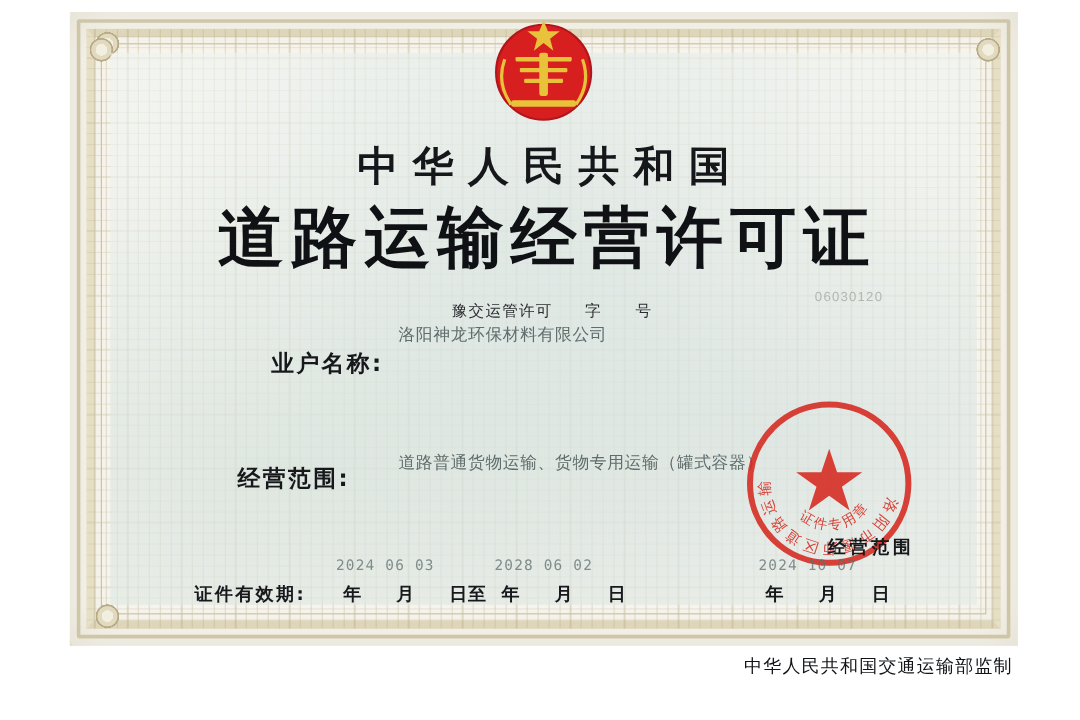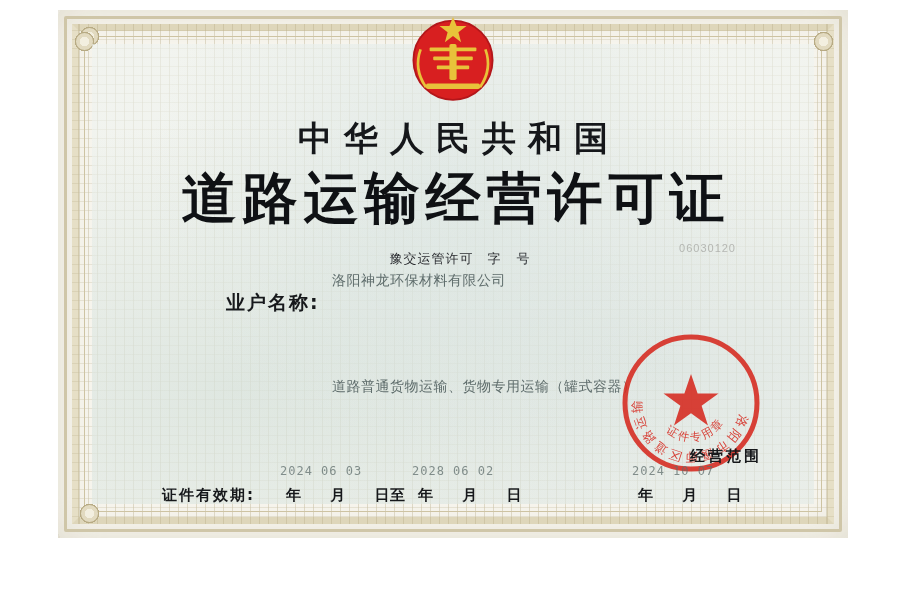--- a/index.html
+++ b/index.html
@@ -143,21 +143,21 @@
   }
 
   
   .serial-row {
     position: absolute;
     top: 240px;
     left: 0; right: 0;
     display: flex;
     justify-content: center;
     align-items: baseline;
-    gap: 14px;
+    gap: 27px;
     font-family: "DejaVu Sans", sans-serif;
     font-size: 13px;
     color: #2b2d31;
     letter-spacing: 1px;
     padding-left: 15px;
   }
   .serial-row .zi { letter-spacing: 2px; }
   .serial-row .hao { letter-spacing: 2px; }
   .serial-ghost {
     position: absolute;
@@ -191,21 +191,21 @@
   }
   .fvalue {
     position: absolute;
     font-size: 14px;
     color: #5f6d6c;
     letter-spacing: .5px;
     line-height: 20px;
   }
 
   .lbl-name  { left: 64px;  top: 22px; }
-  .val-name  { left: 170px; top: 2px; width: 260px; }
+  .val-name  { left: 170px; top: 2px; width: 260px; font-family: Liberation Serif, serif; }
   .lbl-addr  { left: 404px; top: 22px; letter-spacing: 14px; }
   .val-addr  { left: 528px; top: 2px; width: 195px; }
   .lbl-scope { left: 36px;  top: 72px; }
   .val-scope { left: 170px; top: 62px; width: 330px; }
 
   
   .issuer-label {
     position: absolute;
     right: 86px;
     top: 437px;
@@ -366,20 +366,21 @@
       <span class="zi">字</span>
       <span class="hao">号</span>
     </div>
 
     <div class="fields">
       <div class="frow">
         <div class="flabel lbl-name">业户名称:</div>
         <div class="fvalue val-name">洛阳神龙环保材料有限公司</div>
       </div>
       <div class="frow">
+        <div class="flabel lbl-scope">经营范围:</div>
         <div class="fvalue val-scope">道路普通货物运输、货物专用运输（罐式容器）</div>
       </div>
     </div>
 
     <div class="seal">
       <svg viewBox="0 0 142 142" width="142" height="142" aria-hidden="true">
         <circle cx="71" cy="71" r="66" fill="none" stroke="#d6291f" stroke-width="5"></circle>
         <path d="M71 42 L77.6 61.6 L98.5 61.6 L81.6 73.7 L88 93.4 L71 81.2 L54 93.4 L60.4 73.7 L43.5 61.6 L64.4 61.6 Z" fill="#d6291f"></path>
         <defs>
           <path id="sealArcTop" d="M71 71 m-50,0 a50,50 0 1,1 100,0" transform="rotate(180 71 71)"></path>
@@ -406,14 +407,15 @@
 
       <div class="dateval v2">2028  06  02</div>
       <div class="ymd d2">年 月 日</div>
 
       <div class="dateval v3">2024  10  07</div>
       <div class="ymd d3">年 月 日</div>
     </div>
 
   </div>
 
+  <div class="footer">中华人民共和国交通运输部监制</div>
 
 </div>
 
 </body></html>

